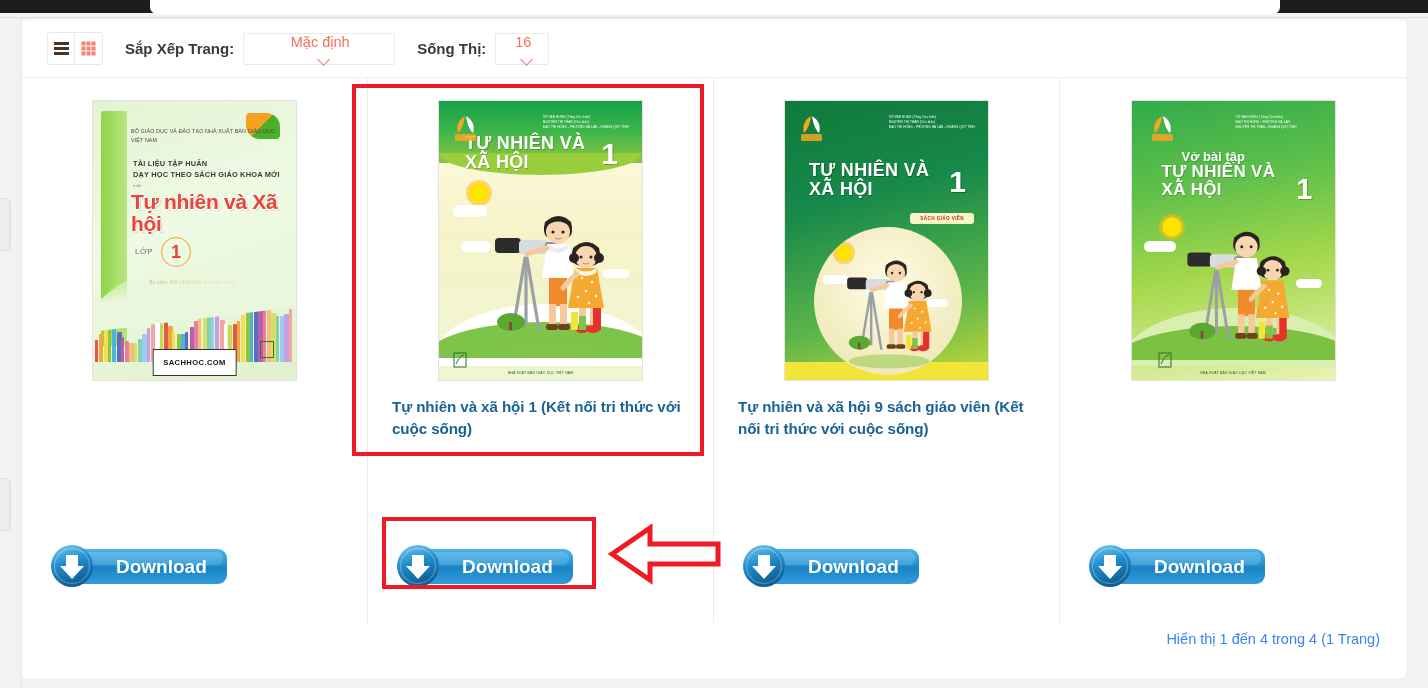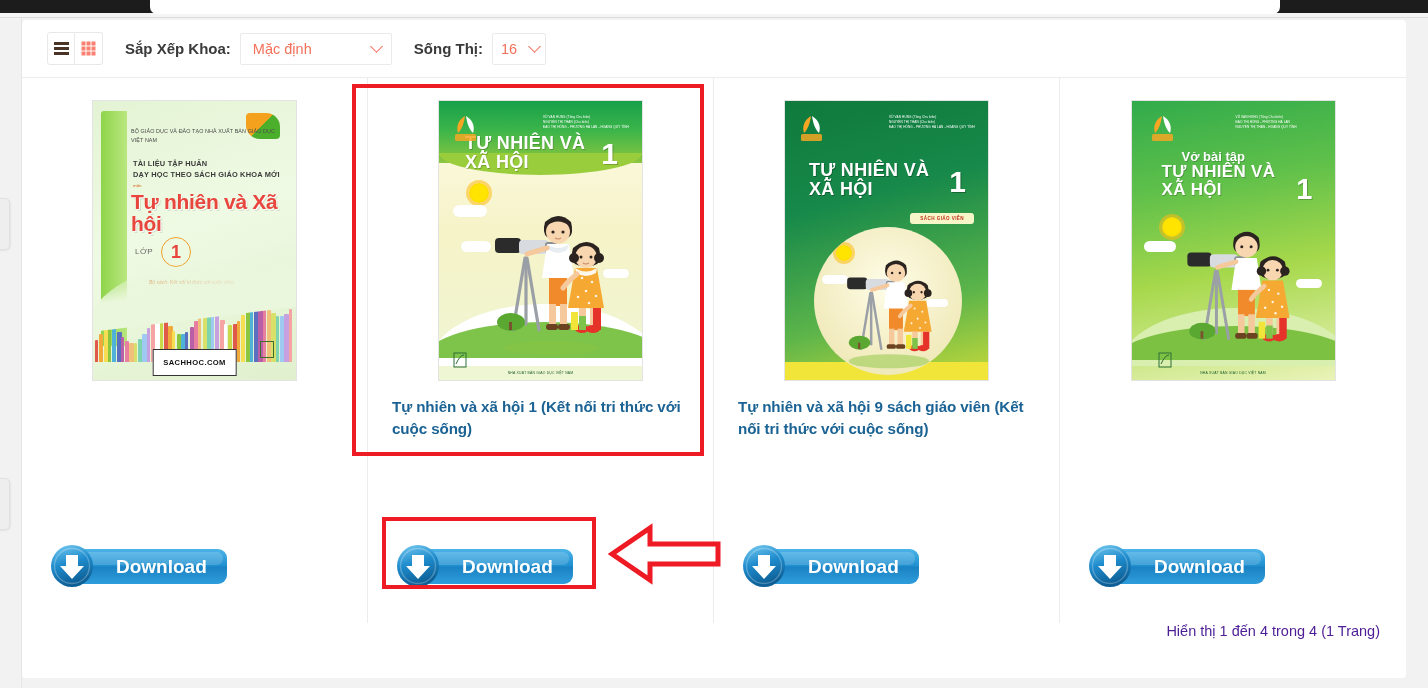--- a/index.html
+++ b/index.html
@@ -70,21 +70,21 @@
   .ico-grid i { display:block; width:3px; height:3px; background:#fa8072;
                 box-shadow:0 0 0 0.5px #fa8072; }
 
   .tb-label {
     font-size:15px; font-weight:bold; color:#3a3a3a;
     margin-left:22px; margin-right:9px; white-space:nowrap;
   }
   .select-box {
     height:32px; border:1px solid #eaeaea; background:#fff;
     display:flex; align-items:center; justify-content:space-between;
-    padding:0 10px 0 12px; cursor:pointer; border-radius:2px;
+    padding:0 10px 0 12px; cursor:pointer; border-radius:2px;flex-direction:column;
   }
   #sort-select { width:152px; }
   #limit-select { width:54px; padding:0 6px 0 8px; }
   .select-value { font-size:14.5px; color:#f3705a; white-space:nowrap; }
   .chev { width:9px; height:9px; border-right:1.6px solid #f3705a;
           border-bottom:1.6px solid #f3705a; transform:rotate(45deg);
           margin-top:-4px; flex:none; margin-left:6px; }
 
   
   #grid {
@@ -116,22 +116,22 @@
   .dl-btn {
     width:186px; height:46px; cursor:pointer;
     position:relative; display:block;
   }
 
   
   #footer {
     position:absolute; left:0; bottom:0; width:100%; height:55px;
   }
   #pagination-text {
-    position:absolute; right:26px; top:0;
-    font-size:14.5px; color:#4c1d95; white-space:nowrap;
+    position:absolute; right:26px; top:8px;
+    font-size:14.5px; color:#3b82f6; white-space:nowrap;
   }
 
   
   .hl-box { position:absolute; border:4px solid #ee1b24; pointer-events:none; z-index:40; }
   #hl-product  { left:352px; top:84px;  width:352px; height:372px; }
   #hl-download { left:382px; top:517px; width:214px; height:72px; }
   #arrow-ann { position:absolute; left:608px; top:520px; width:114px; height:68px; z-index:40; }
   .leaf-logo {
     position:absolute; width:25px; height:29px;
   }
@@ -341,21 +341,21 @@
           <i></i>
           <i></i>
           <i></i>
           <i></i>
           <i></i>
           <i></i>
           <i></i>
       </span>
     </div>
 
-    <span class="tb-label">Sắp Xếp Khoa:</span>
+    <span class="tb-label">Sắp Xếp Trang:</span>
     <div class="select-box" id="sort-select">
       <span class="select-value">Mặc định</span>
       <span class="chev"></span>
     </div>
 
     <span class="tb-label">Sống Thị:</span>
     <div class="select-box" id="limit-select">
       <span class="select-value">16</span>
       <span class="chev"></span>
     </div>

